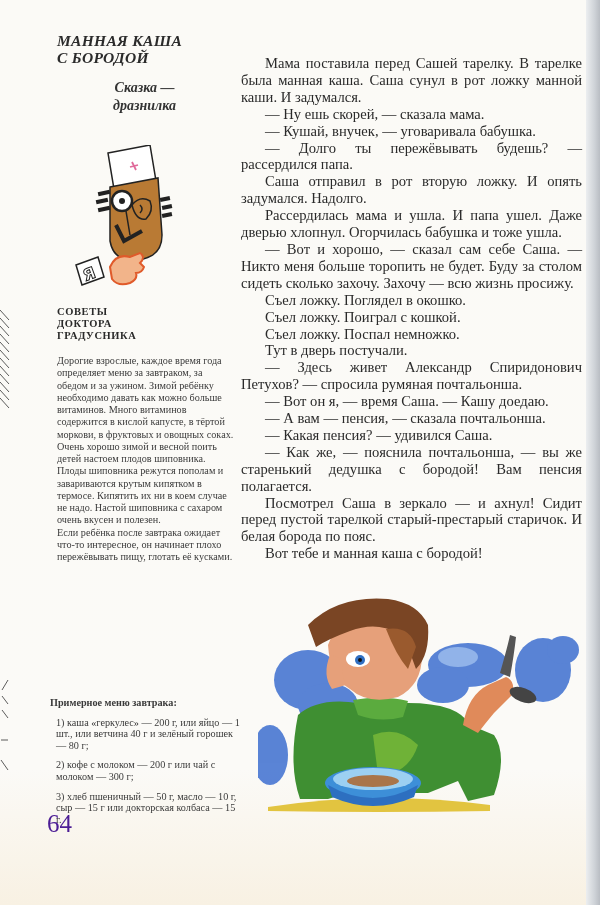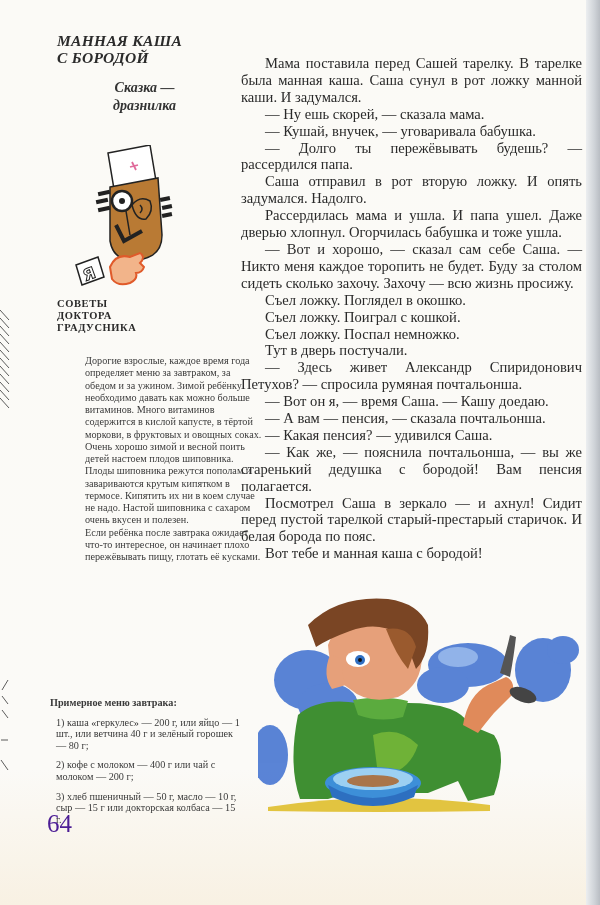--- a/index.html
+++ b/index.html
@@ -24,26 +24,26 @@
   .left-col { position: absolute; left: 57px; top: 32px; width: 175px; font-style: italic; }
   .title {
     font-weight: bold; font-size: 15.5px; line-height: 17px; letter-spacing: 0.3px;
     color: #2b2b2b; margin: 0;
   }
   .subtitle {
     font-weight: bold; font-size: 14px; line-height: 18px; margin-top: 13px; color: #333; text-align: center;
   }
   .doctor { position: absolute; left: 70px; top: 145px; width: 110px; height: 150px; }
   .advice-heading {
-    position: absolute; left: 57px; top: 298px; width: 170px;
+    position: absolute; left: 57px; top: 306px; width: 170px;
     font-weight: bold; font-size: 10.5px; line-height: 12px; letter-spacing: 0.6px; color: #2a2a2a;
   }
   .advice-text {
     position: absolute; left: 57px; top: 355px; width: 178px;
-    font-size: 10.2px; line-height: 12.25px; color: #3a3a3a; margin-left: 28px;
+    font-size: 10.2px; line-height: 12.25px; color: #3a3a3a;
   }
   .advice-text p { margin: 0; }
   .menu { position: absolute; left: 48px; top: 689px; width: 200px; font-size: 10.2px; line-height: 11.6px; color: #3a3a3a; }
   .menu .menu-title { font-weight: bold; margin-left: 2px; }
   .menu p { margin: 8px; }
   .page-num {
     position: absolute; left: 47px; top: 810px; font-size: 25px; color: #4c1d95;
   }
   
   .story {
@@ -119,34 +119,34 @@
 
 <div class="advice-text">
   <p>Дорогие взрослые, каждое время года определяет меню за завтраком, за обедом и за ужином. Зимой ребёнку необходимо давать как можно больше витаминов. Много витаминов содержится в кислой капусте, в тёртой моркови, в фруктовых и овощных соках.</p>
   <p>Очень хорошо зимой и весной поить детей настоем плодов шиповника. Плоды шиповника режутся пополам и завариваются крутым кипятком в термосе. Кипятить их ни в коем случае не надо. Настой шиповника с сахаром очень вкусен и полезен.</p>
   <p>Если ребёнка после завтрака ожидает что-то интересное, он начинает плохо пережёвывать пищу, глотать её кусками.</p>
 </div>
 
 <div class="menu">
   <p class="menu-title">Примерное меню завтрака:</p>
   <p>1) каша «геркулес» — 200 г, или яйцо — 1 шт., или ветчина 40 г и зелёный горошек — 80 г;</p>
-  <p>2) кофе с молоком — 400 г или чай с молоком — 200 г;</p>
+  <p>2) кофе с молоком — 200 г или чай с молоком — 300 г;</p>
   <p>3) хлеб пшеничный — 50 г, масло — 10 г, сыр — 15 г или докторская колбаса — 15 г.</p>
 </div>
 
 <div class="page-num">64</div>
 
 <div class="story">
   <p>Мама поставила перед Сашей тарелку. В тарелке была манная каша. Саша сунул в рот ложку манной каши. И задумался.</p>
   <p>— Ну ешь скорей, — сказала мама.</p>
   <p>— Кушай, внучек, — уговаривала бабушка.</p>
   <p>— Долго ты пережёвывать будешь? — рассердился папа.</p>
   <p>Саша отправил в рот вторую ложку. И опять задумался. Надолго.</p>
   <p>Рассердилась мама и ушла. И папа ушел. Даже дверью хлопнул. Огорчилась бабушка и тоже ушла.</p>
-  <p>— Вот и хорошо, — сказал сам себе Саша. — Никто меня каждое торопить не будет. Буду за столом сидеть сколько захочу. Захочу — всю жизнь просижу.</p>
+  <p>— Вот и хорошо, — сказал сам себе Саша. — Никто меня больше торопить не будет. Буду за столом сидеть сколько захочу. Захочу — всю жизнь просижу.</p>
   <p>Съел ложку. Поглядел в окошко.</p>
   <p>Съел ложку. Поиграл с кошкой.</p>
   <p>Съел ложку. Поспал немножко.</p>
   <p>Тут в дверь постучали.</p>
   <p>— Здесь живет Александр Спиридонович Петухов? — спросила румяная почтальонша.</p>
   <p>— Вот он я, — время Саша. — Кашу доедаю.</p>
   <p>— А вам — пенсия, — сказала почтальонша.</p>
   <p>— Какая пенсия? — удивился Саша.</p>
   <p>— Как же, — пояснила почтальонша, — вы же старенький дедушка с бородой! Вам пенсия полагается.</p>
   <p>Посмотрел Саша в зеркало — и ахнул! Сидит перед пустой тарелкой старый-престарый старичок. И белая борода по пояс.</p>

